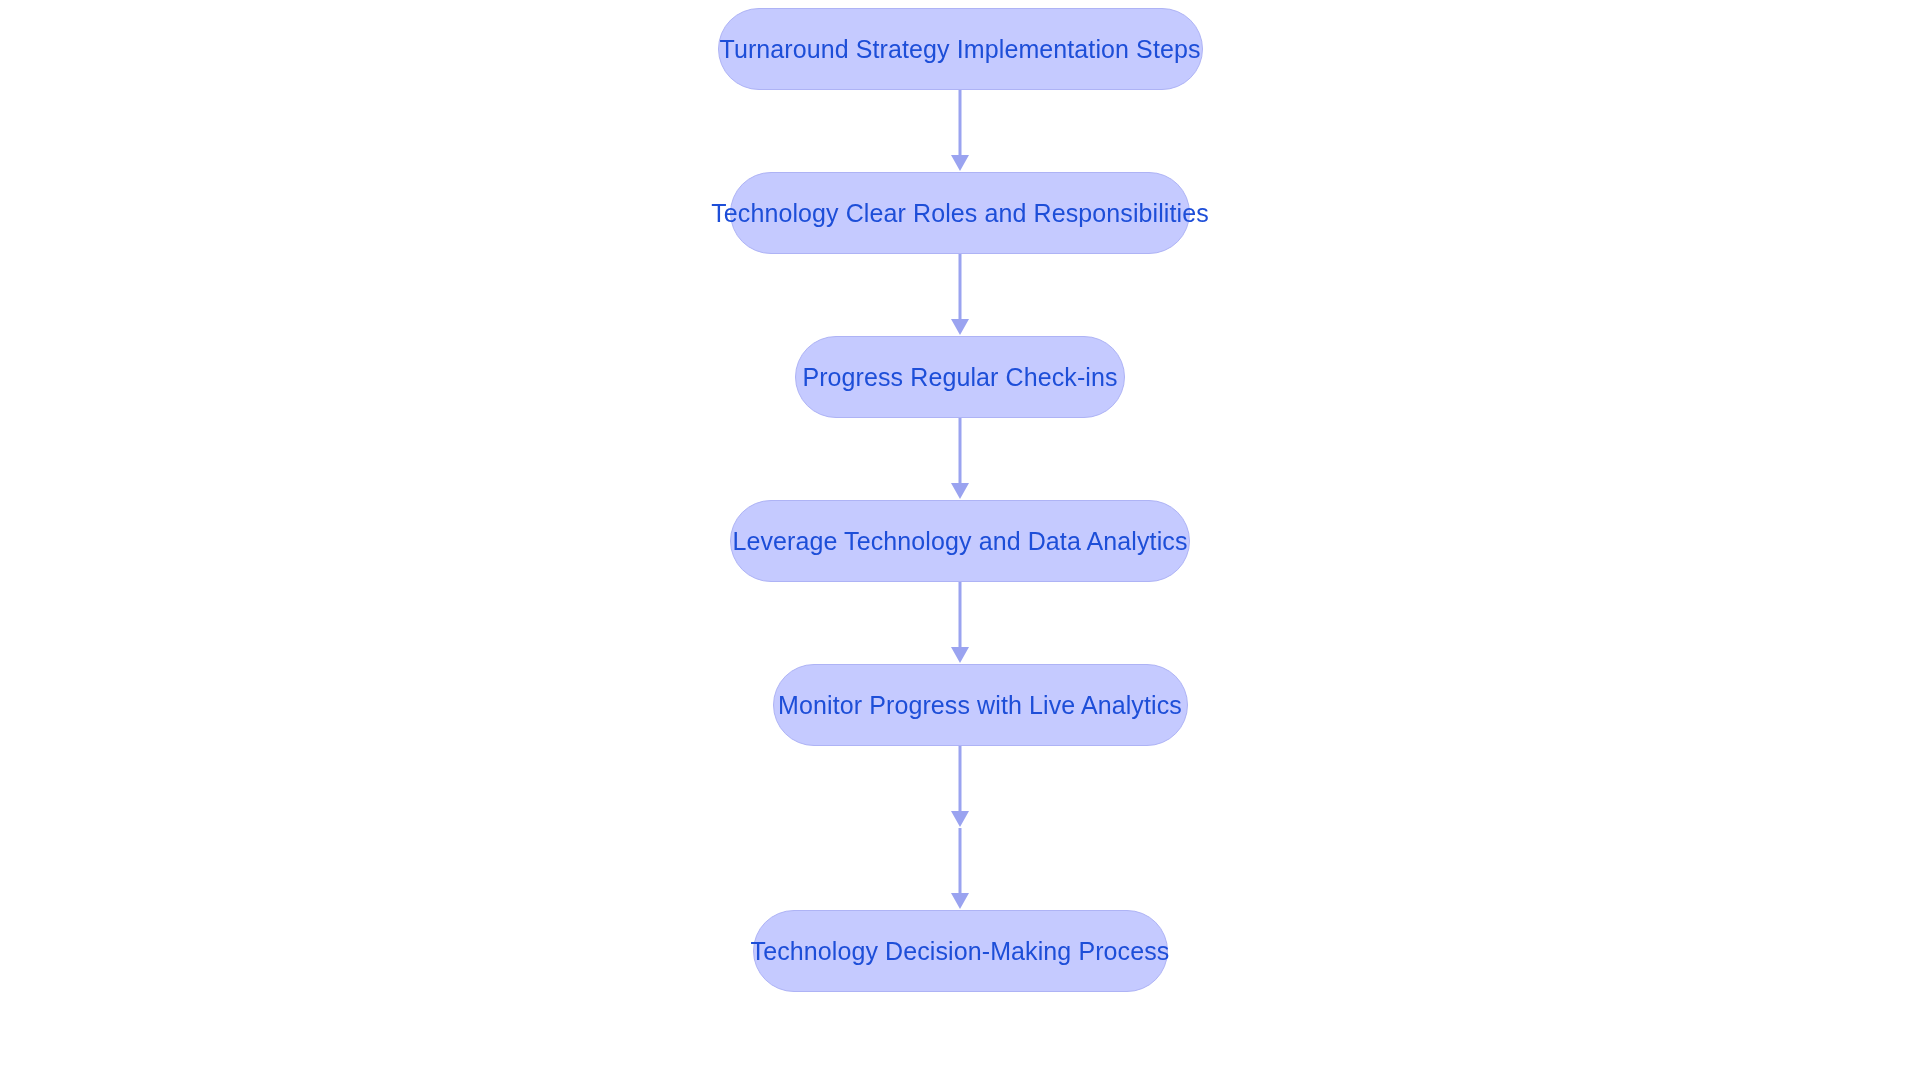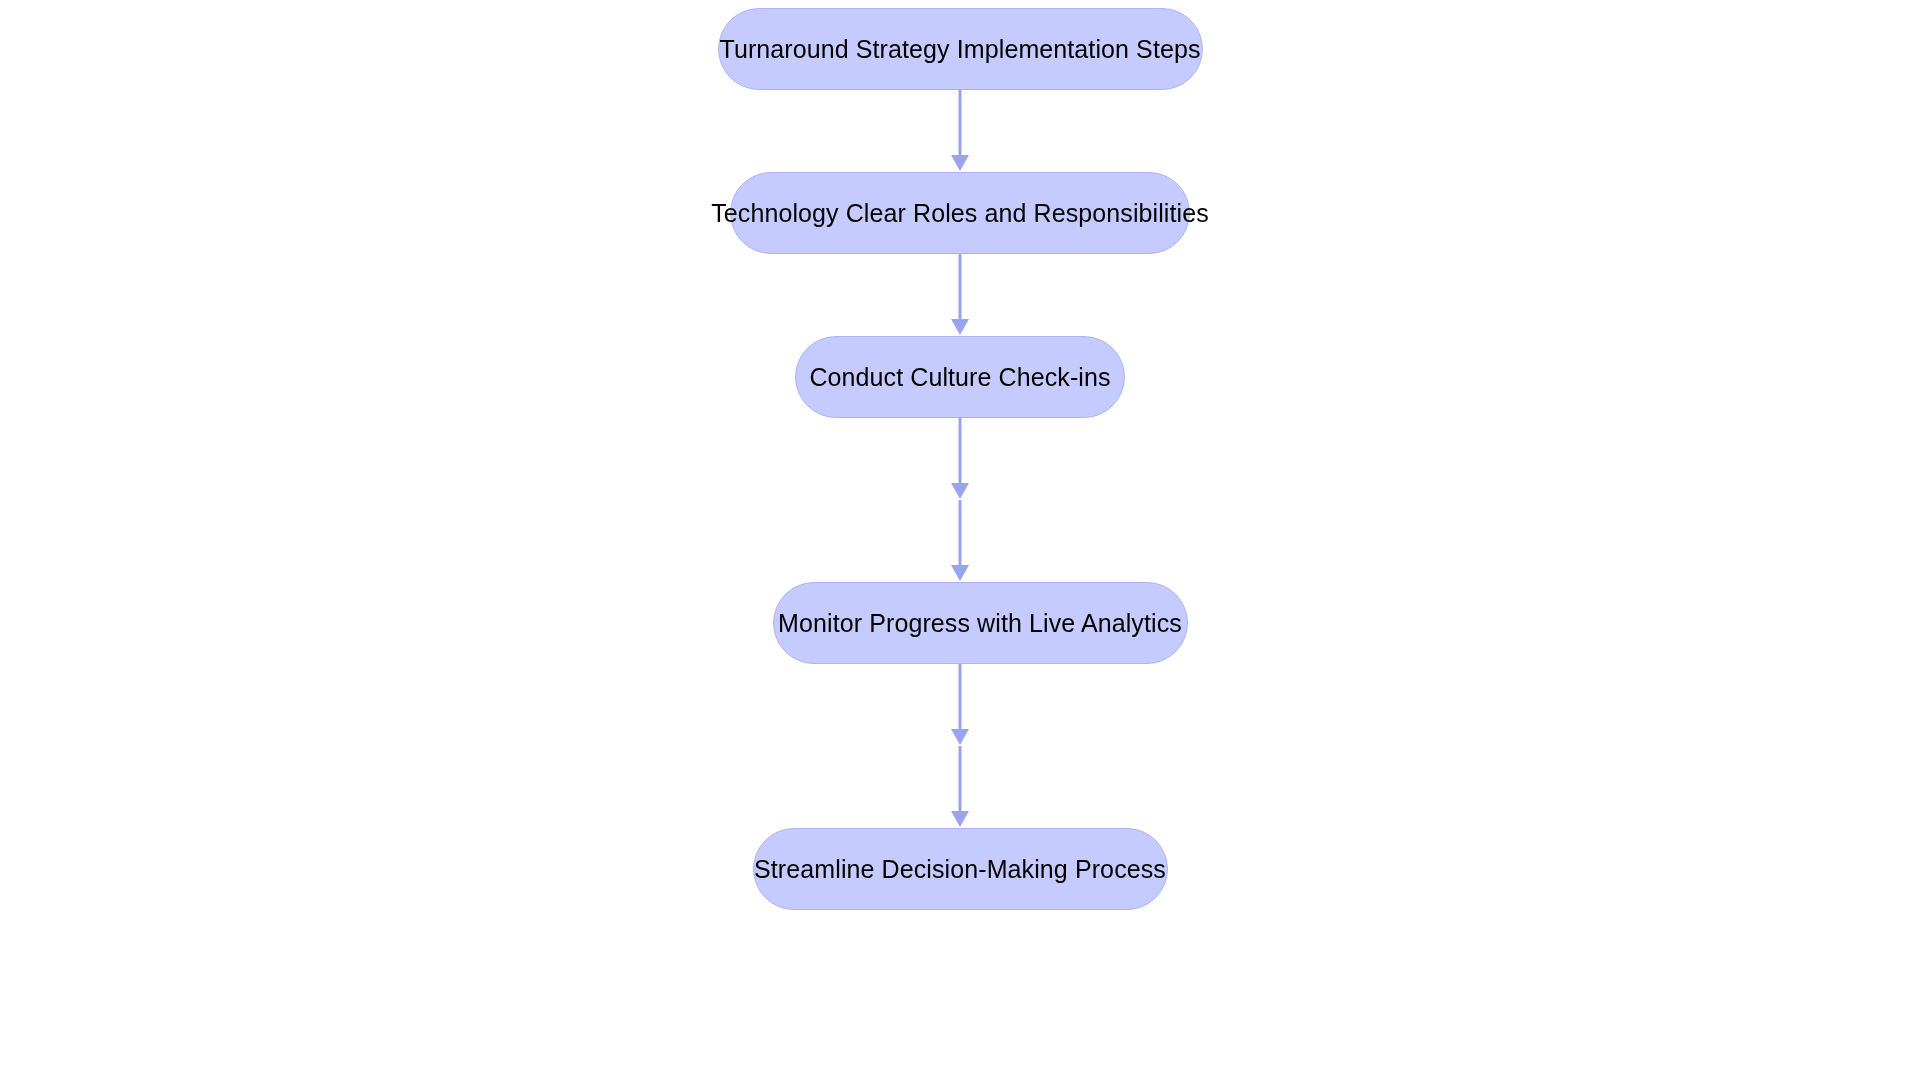--- a/index.html
+++ b/index.html
@@ -40,21 +40,21 @@
     border-radius: 41px;
     background: #c5caff;
     border: 1px solid #aeb3f5;
     display: flex;
     align-items: center;
     justify-content: center;
     flex: 0 0 auto;
   }
 
   .node-label {
-    color: #000000;
+    color: #1d4ed8;
     font-family: "Liberation Sans", sans-serif;
     font-size: 25px;
     font-weight: 400;
     letter-spacing: 0.1px;
     white-space: nowrap;
     line-height: 1;
   }
 
   .connector {
     flex: 0 0 auto;
@@ -116,28 +116,31 @@
     <div class="node w1">
       <span class="node-label">Technology Clear Roles and Responsibilities</span>
     </div>
 
     <div class="connector">
       <span class="stem"></span>
       <span class="head"></span>
     </div>
 
     <div class="node w2">
-      <span class="node-label">Conduct Culture Check-ins</span>
+      <span class="node-label">Progress Regular Check-ins</span>
     </div>
 
     <div class="connector">
       <span class="stem"></span>
       <span class="head"></span>
     </div>
 
+    <div class="node w3">
+      <span class="node-label">Leverage Technology and Data Analytics</span>
+    </div>
 
     <div class="connector">
       <span class="stem"></span>
       <span class="head"></span>
     </div>
 
     <div class="node w4">
       <span class="node-label">Monitor Progress with Live Analytics</span>
     </div>
 
@@ -146,17 +149,17 @@
       <span class="head"></span>
     </div>
 
 
     <div class="connector">
       <span class="stem"></span>
       <span class="head"></span>
     </div>
 
     <div class="node w6">
-      <span class="node-label">Streamline Decision-Making Process</span>
+      <span class="node-label">Technology Decision-Making Process</span>
     </div>
 
   </div>
 </div>
 
 </body></html>

